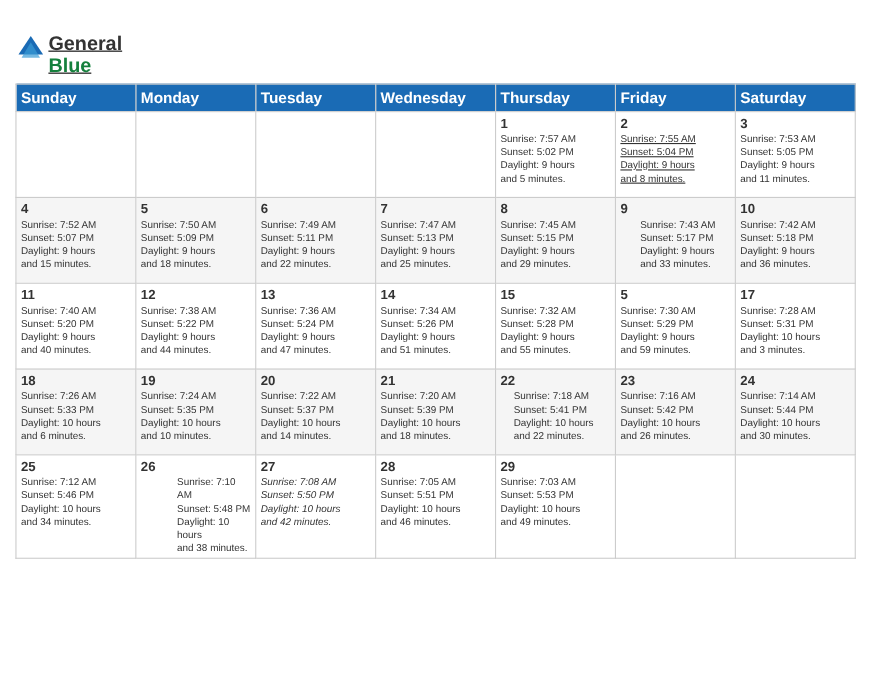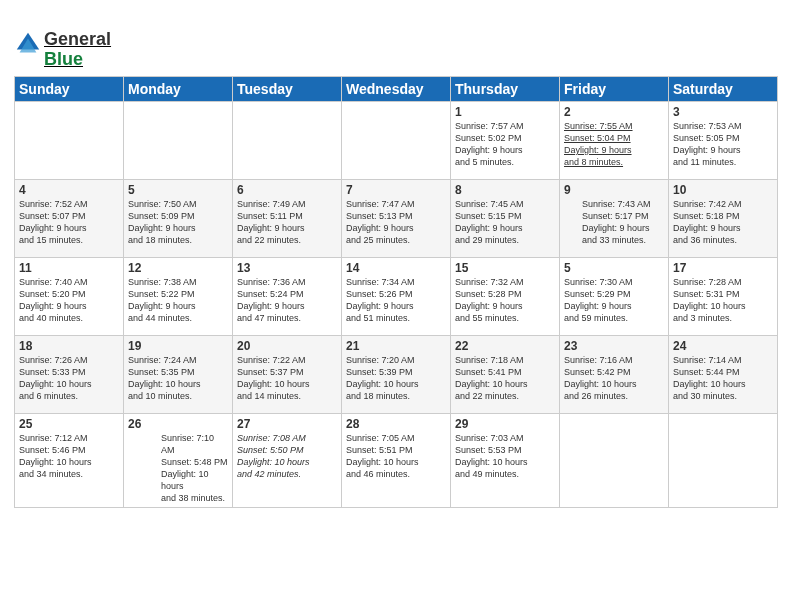--- a/index.html
+++ b/index.html
@@ -280,21 +280,21 @@
           </td>
           <td>
             <span class="day-num">21</span>
             <div class="day-info" style="white-space: pre-line;">Sunrise: 7:20 AM
 Sunset: 5:39 PM
 Daylight: 10 hours
 and 18 minutes.</div>
           </td>
           <td>
             <span class="day-num">22</span>
-            <div class="day-info" style="white-space: pre-line;">Sunrise: 7:18 AM
+            <div class="day-info" style="white-space: pre-line; margin-left: 12px;">Sunrise: 7:18 AM
 Sunset: 5:41 PM
 Daylight: 10 hours
 and 22 minutes.</div>
           </td>
           <td>
             <span class="day-num">23</span>
             <div class="day-info" style="white-space: pre-line;">Sunrise: 7:16 AM
 Sunset: 5:42 PM
 Daylight: 10 hours
 and 26 minutes.</div>

